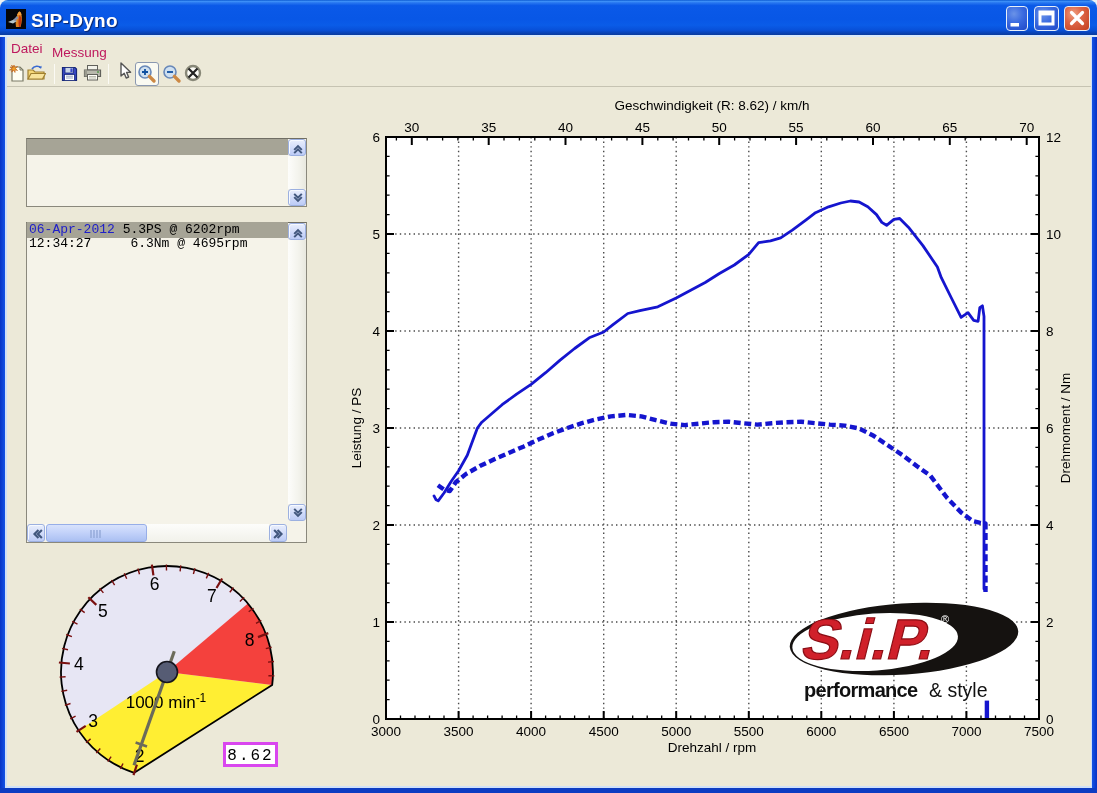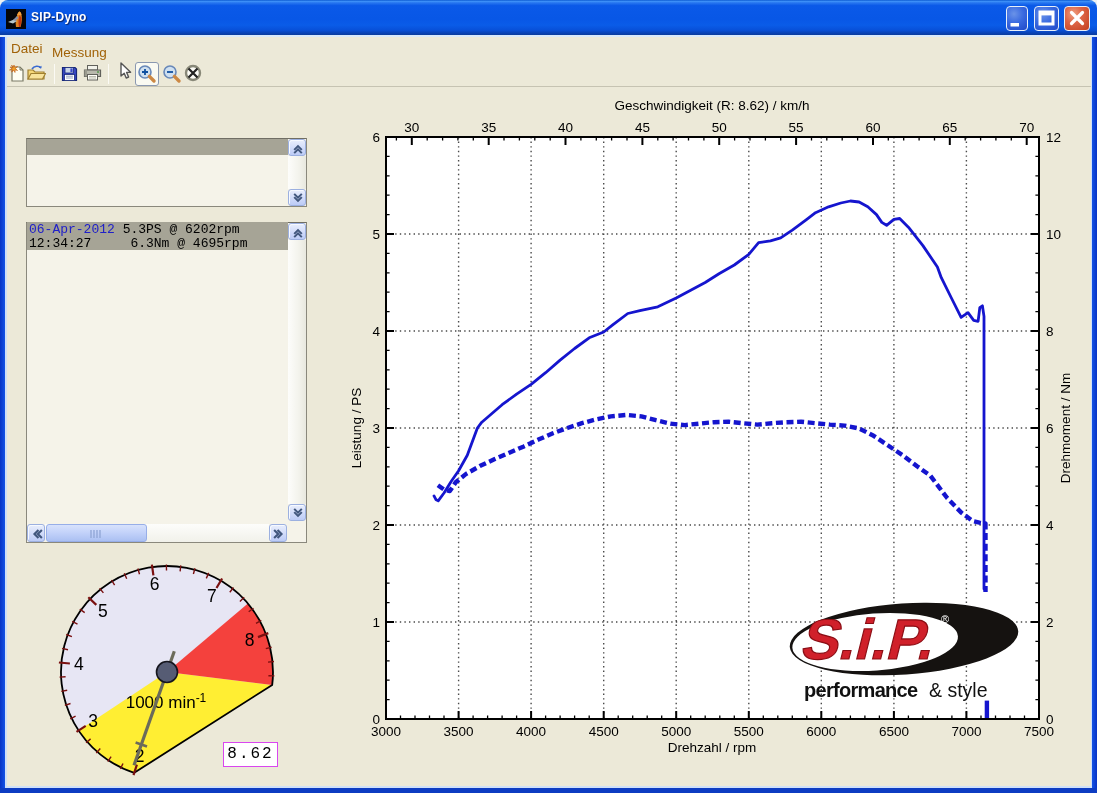--- a/index.html
+++ b/index.html
@@ -2,31 +2,31 @@
 <html><head><meta charset="utf-8">
 <style>
 * { margin:0; padding:0; box-sizing:border-box; }
 html,body { width:1097px; height:793px; overflow:hidden; background:#ece9d8;
   font-family:"Liberation Sans",sans-serif; }
 .abs { position:absolute; }
 
 #titlebar { position:absolute; left:0; top:0; width:1097px; height:35px;
   background:linear-gradient(180deg,#0a59d0 0%,#3d90f8 4%,#2776f0 8%,#0a59e8 16%,#0857e6 55%,#0a5ce8 72%,#0850d8 86%,#0940ae 96%,#0a3c9c 100%);
   border-radius:8px 8px 0 0; }
-#title-text { position:absolute; left:31px; top:10px; color:#fff; font-size:12px; font-weight:bold;
+#title-text { position:absolute; left:31px; top:10px; color:#fff; font-size:19px; font-weight:bold;
   text-shadow:1px 1px 1px #0a246a; letter-spacing:0.3px; }
 .wbtn { position:absolute; top:6px; height:25px; border-radius:4px; border:1px solid #e8f0f8; }
 #btn-min { left:1006px; width:22px;
   background:radial-gradient(circle at 35% 30%,#6a93e8 0%,#3a6ae0 45%,#1e48c8 100%); }
 #btn-max { left:1034px; width:25px;
   background:radial-gradient(circle at 35% 30%,#6a93e8 0%,#3a6ae0 45%,#1e48c8 100%); }
 #btn-close { left:1064px; width:26px;
   background:radial-gradient(circle at 35% 30%,#f0a080 0%,#dd6547 40%,#c33d1d 100%); }
 #menubar { position:absolute; left:6px; top:37px; width:1085px; height:24px; background:#ece9d8;
-  font-size:13.5px; color:#a16207; }
+  font-size:13.5px; color:#be185d; }
 #toolbar { position:absolute; left:6px; top:61px; width:1085px; height:26px; background:#ece9d8;
   border-bottom:1px solid #c6c3b2; }
 .tsep { position:absolute; top:3px; width:1px; height:20px; background:#b8b5a4; border-right:1px solid #fbfaf4; }
 
 #bord-l { position:absolute; left:0; top:37px; width:5px; height:751px;
   background:linear-gradient(90deg,#0733c5,#1453e6); }
 #bord-r { position:absolute; left:1092px; top:37px; width:5px; height:751px;
   background:linear-gradient(90deg,#1453e6,#0733c5); }
 #bord-b { position:absolute; left:0; top:788px; width:1097px; height:5px; background:#0d3cc2; }
 #inlight-l { position:absolute; left:5px; top:37px; width:1.5px; height:750px; background:#cfe0f8; }
@@ -34,25 +34,25 @@
 #inlight-b { position:absolute; left:5px; top:786px; width:1087px; height:2px; background:#cfe0f8; }
 
 .listbox { position:absolute; background:#f5f3e9; border:1px solid #8a887c;
   border-top-color:#706e64; }
 .sbtn { position:absolute; background:linear-gradient(180deg,#e9eefc 0%,#d3ddfa 50%,#bccbf6 100%);
   border:1px solid #9cb0e0; border-radius:3px; box-shadow:inset 1px 1px 0 #f6f9ff; }
 .vtrack { position:absolute; background:linear-gradient(90deg,#fdfdfb,#f3f3ec 60%,#e8e8df); }
 .htrack { position:absolute; background:linear-gradient(180deg,#fdfdfb,#f1f1ea); }
 .hthumb { position:absolute; background:linear-gradient(180deg,#d8e2fc 0%,#c4d3fa 45%,#abc0f2 100%);
   border:1px solid #97aee8; border-radius:3px; }
-#lb2text { position:absolute; left:27px; top:222px; width:261px; height:28px; background:#a6a496;
+#lb2text { position:absolute; left:27px; top:222px; width:261px; height:16px; background:#a6a496;
   font-family:"Liberation Mono",monospace; font-size:13px; line-height:13.5px; white-space:pre; color:#000;
   padding-left:2px; padding-top:1px; }
 #valbox { position:absolute; left:223px; top:742px; width:55px; height:25px; background:#fff;
-  border:1px solid #d946ef; font-family:"Liberation Mono",monospace; font-size:16px;
+  border:3px solid #d946ef; font-family:"Liberation Mono",monospace; font-size:16px;
   text-align:center; line-height:23px; letter-spacing:2px; }
 </style></head>
 <body>
 <div class="abs" style="left:0;top:0;width:10px;height:8px;background:#eef2f4"></div>
 <div class="abs" style="left:1087px;top:0;width:10px;height:8px;background:#eef2f4"></div>
 <div id="titlebar"></div>
 <div class="abs" style="left:0;top:35px;width:1097px;height:2px;background:#d9e9fb"></div>
 
 <svg class="abs" style="left:6px;top:9px" width="20" height="20" viewBox="0 0 20 20">
  <rect x="0" y="0" width="20" height="20" fill="#05060a"></rect>

